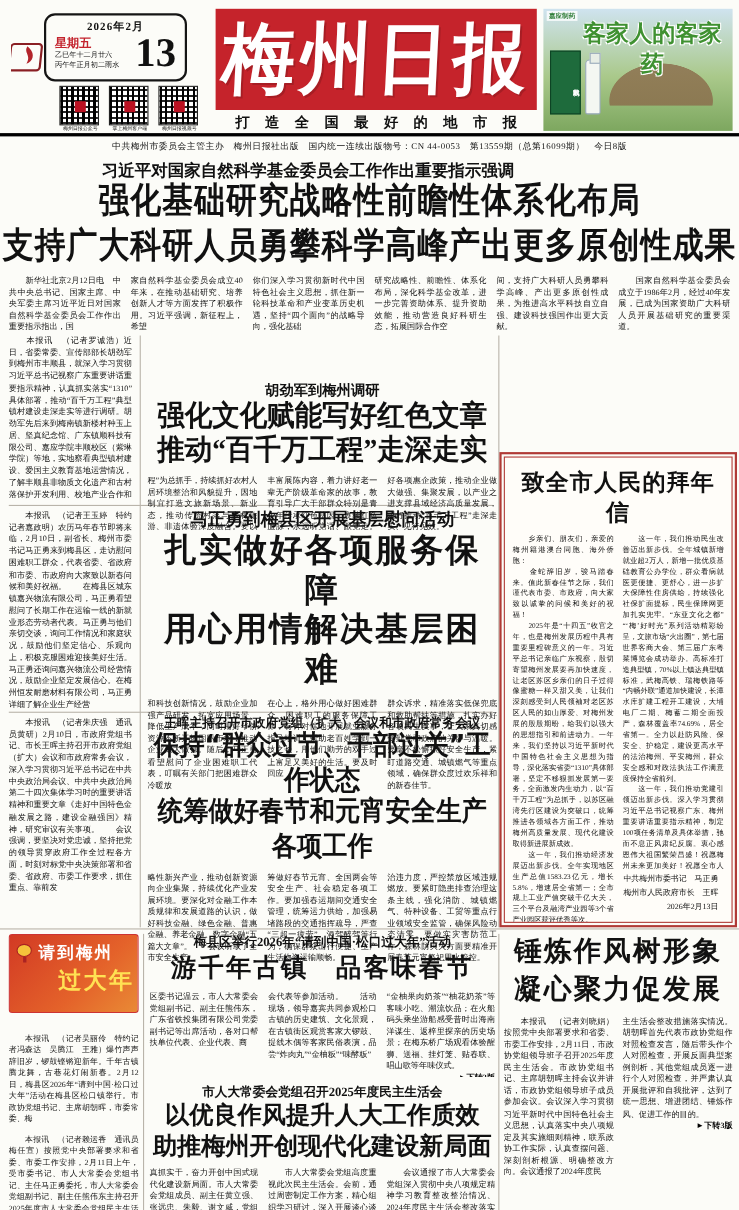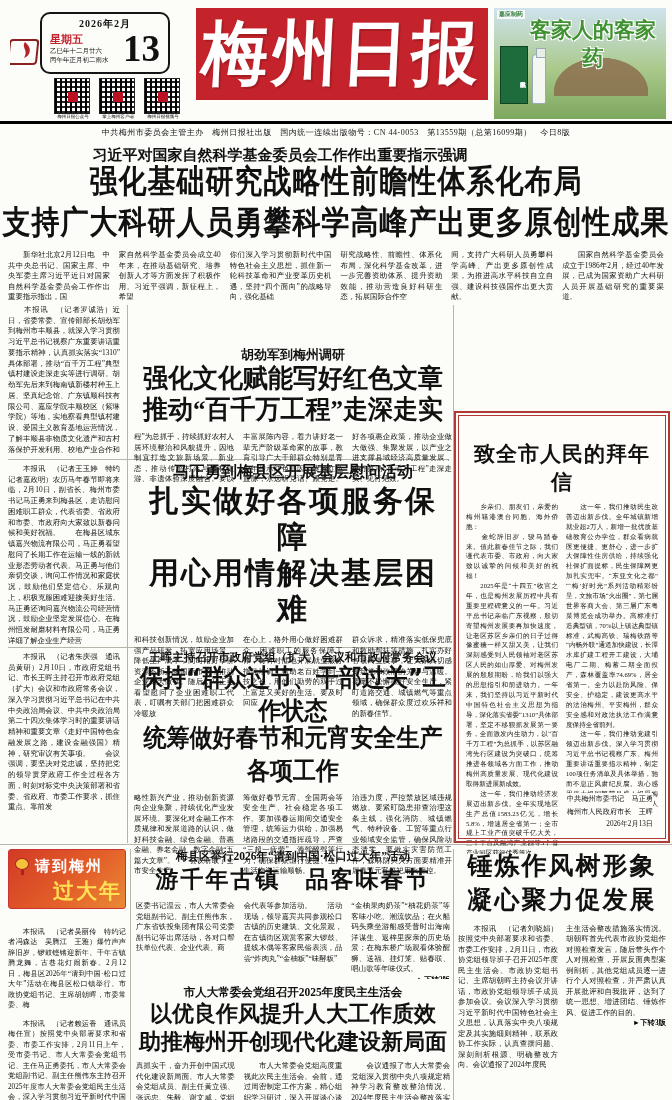--- a/index.html
+++ b/index.html
@@ -88,33 +88,33 @@
   .secB-body { margin-top:8px; height:84px; }
 
   .secC-center { position:absolute; left:134px; top:650px; width:318px; }
   .secC-center .sec-kicker { font-size:11.5px; }
   .secC-center .sec-head { font-size:23px; line-height:1.3; font-family:"DejaVu Sans",sans-serif; transform:scaleY(1.08); }
   .secC-body { margin-top:8px; height:96px; }
 
   
   .letter { position:absolute; left:458px; top:415px; width:208px; height:424px;
             border:1px solid #b03a36; outline:2px solid #b03a36; outline-offset:2px;
-            background:#fffdf9; padding:24px 7px 6px; }
+            background:#fffdf9; padding:8px 7px 6px; }
   .letter-title { text-align:center; font-size:21px; font-weight:bold;
                   font-family:"Liberation Serif",serif; letter-spacing:1px; margin-bottom:6px; }
   .letter-cols { display:flex; gap:8px; height:352px; overflow:hidden; }
   .letter-col { flex:1; font-size:6.6px; line-height:1.5; text-align:justify;
                 white-space:pre-line; overflow:hidden; }
   .letter-sign { position:absolute; right:12px; bottom:8px; text-align:right;
                  font-size:7.2px; line-height:1.7; background:#fffdf9; padding-left:6px; }
 
   
   .bottom { position:absolute; left:0; top:847px; width:672px; height:253px; }
   .bl { position:absolute; left:8px; top:2px; width:118px; }
-  .promo { height:60px; border:1px solid #c33; border-radius:3px; position:relative;
+  .promo { height:72px; border:1px solid #c33; border-radius:3px; position:relative;
            background:linear-gradient(135deg,#d23a24 0%,#e4622a 60%,#e98a35 100%); overflow:hidden; }
   .promo-l1 { position:absolute; left:26px; top:7px; color:#fff; font-weight:bold; font-size:15px; letter-spacing:2px; }
   .promo-l2 { position:absolute; left:44px; top:27px; color:#ffe153; font-weight:bold; font-size:21px; letter-spacing:2px;
               font-family:"Liberation Serif",serif; }
   .lantern { position:absolute; left:6px; top:8px; width:14px; height:12px; background:#f5c33b;
              border-radius:50%; border:1px solid #a22; }
   .lantern::after { content:""; position:absolute; left:5px; top:11px; width:3px; height:5px; background:#a22; }
   .brief { font-size:7.2px; line-height:1.45; text-align:justify; overflow:hidden; }
   .brief1 { margin-top:18px; height:82px; }
   .brief2 { margin-top:10px; height:90px; }
@@ -174,20 +174,21 @@
         <div class="qr">
             <i></i>
           </div>
         <div class="qr-cap">梅州日报视频号</div>
       </div>
     </div>
 
     <div class="nameplate">
       <span>梅州日报</span>
     </div>
+    <div class="slogan">打造全国最好的地市报</div>
 
     <div class="ad">
       <div class="ad-house"></div>
       <div class="ad-brand">嘉应制药</div>
       <div class="ad-title">客家人的客家药</div>
       <div class="ad-box">双料喉风散</div>
       <div class="ad-bottle"></div>
     </div>
 
     <div class="thick-rule"></div>

